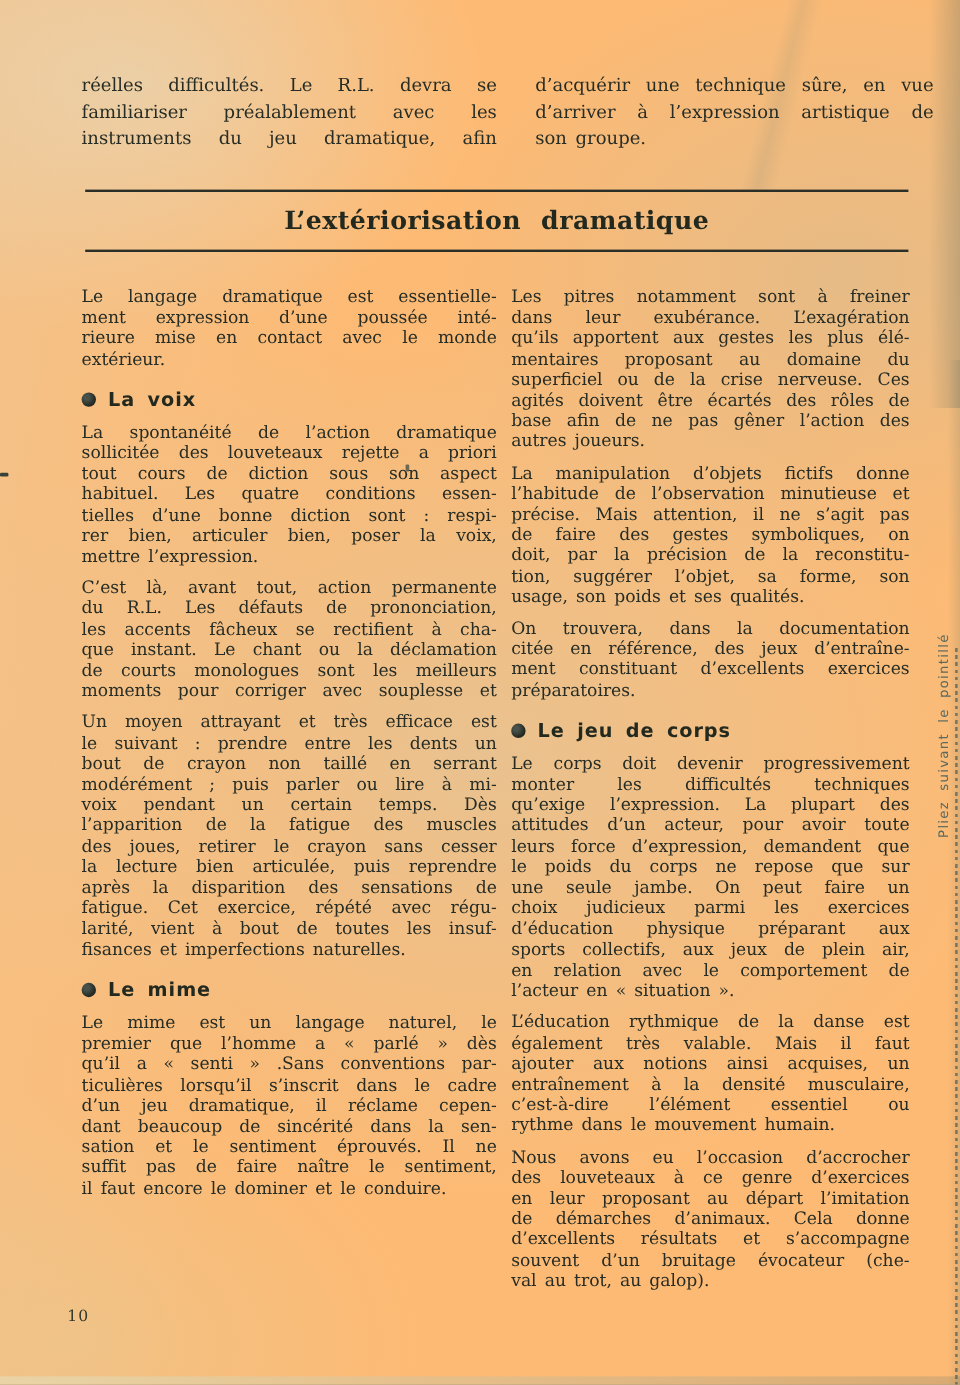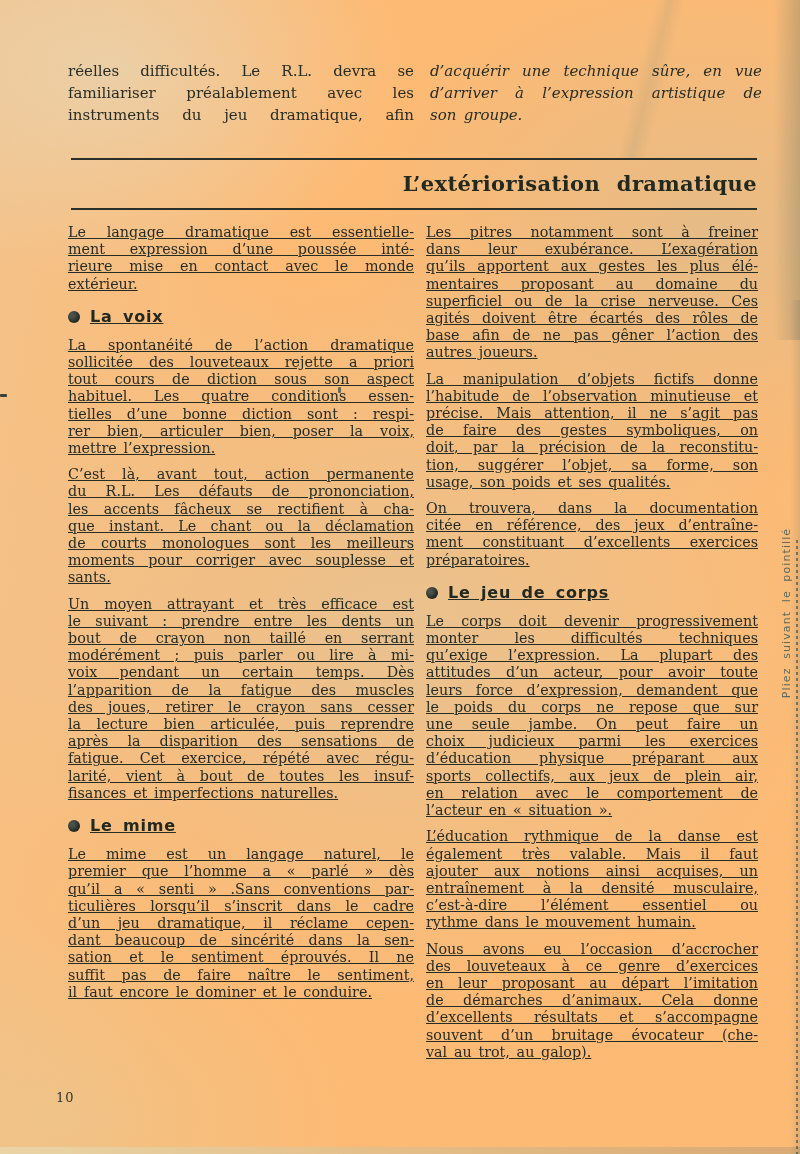--- a/index.html
+++ b/index.html
@@ -40,37 +40,37 @@
   }
   .crease-top{
     position:absolute;left:555px;top:0;width:190px;height:160px;
     background:linear-gradient(104deg, rgba(120,132,116,0) 44%, rgba(120,132,116,.14) 50%, rgba(120,132,116,0) 57%);
     pointer-events:none;
   }
 
   
   .intro-col{position:absolute;top:60px;font-size:15px;line-height:22px;word-spacing:2.5px;}
   #intro-left{left:68px;width:346px;}
-  #intro-right{left:430px;width:332px;font-style:italic;}
+  #intro-right{left:446px;width:332px;}
 
   
   #title-block{
     position:absolute;left:71px;top:158px;width:686px;
     border-top:2px solid #2a2f27;border-bottom:2px solid #2a2f27;
     padding:11px 0 12px;
-    text-align:right;
+    text-align:center;
   }
   #title-block .title{
     font-family:"DejaVu Serif","Liberation Serif",serif;
     font-weight:bold;font-size:21px;letter-spacing:.4px;word-spacing:9px;
     color:#23291f;
   }
 
   
-  .main-col{position:absolute;top:224px;font-size:14.3px;line-height:17.2px;word-spacing:2.2px;text-decoration:underline;}
+  .main-col{position:absolute;top:240px;font-size:14.3px;line-height:17.2px;word-spacing:2.2px;}
   #col-left{left:68px;width:346px;}
   #col-right{left:426px;width:332px;}
 
   .tline{text-align:justify;text-align-last:justify;}
   .tline.last{text-align-last:left;}
   .para{margin:0 0 9px 0;}
   .heading{
     margin:14px 0 10px 0;
     display:flex;align-items:center;gap:10px;
     font-family:"DejaVu Sans","Liberation Sans",sans-serif;
@@ -152,21 +152,20 @@
         <div class="tline">rer bien, articuler bien, poser la voix,</div>
         <div class="tline last">mettre l’expression.</div>
       </div>
       <div class="para">
         <div class="tline">C’est là, avant tout, action permanente</div>
         <div class="tline">du R.L. Les défauts de prononciation,</div>
         <div class="tline">les accents fâcheux se rectifient à cha-</div>
         <div class="tline">que instant. Le chant ou la déclamation</div>
         <div class="tline">de courts monologues sont les meilleurs</div>
         <div class="tline">moments pour corriger avec souplesse et</div>
-        <div class="tline last">sants.</div>
       </div>
       <div class="para">
         <div class="tline">Un moyen attrayant et très efficace est</div>
         <div class="tline">le suivant : prendre entre les dents un</div>
         <div class="tline">bout de crayon non taillé en serrant</div>
         <div class="tline">modérément ; puis parler ou lire à mi-</div>
         <div class="tline">voix pendant un certain temps. Dès</div>
         <div class="tline">l’apparition de la fatigue des muscles</div>
         <div class="tline">des joues, retirer le crayon sans cesser</div>
         <div class="tline">la lecture bien articulée, puis reprendre</div>

